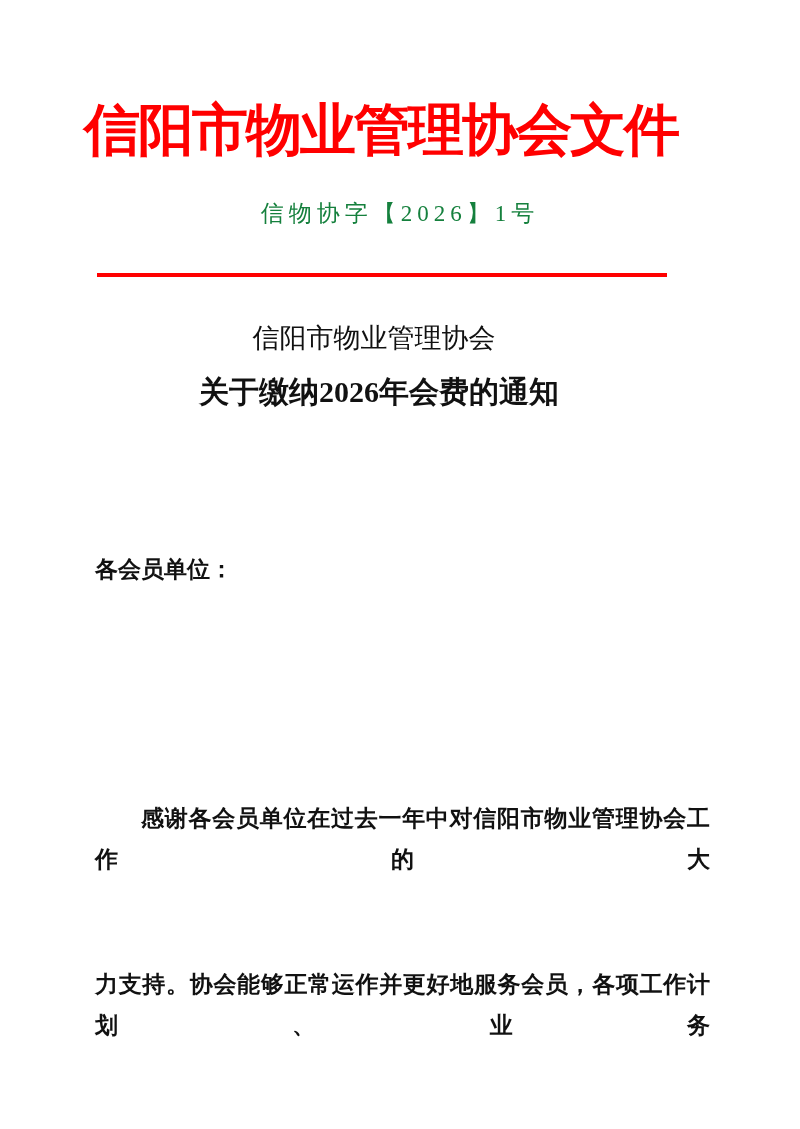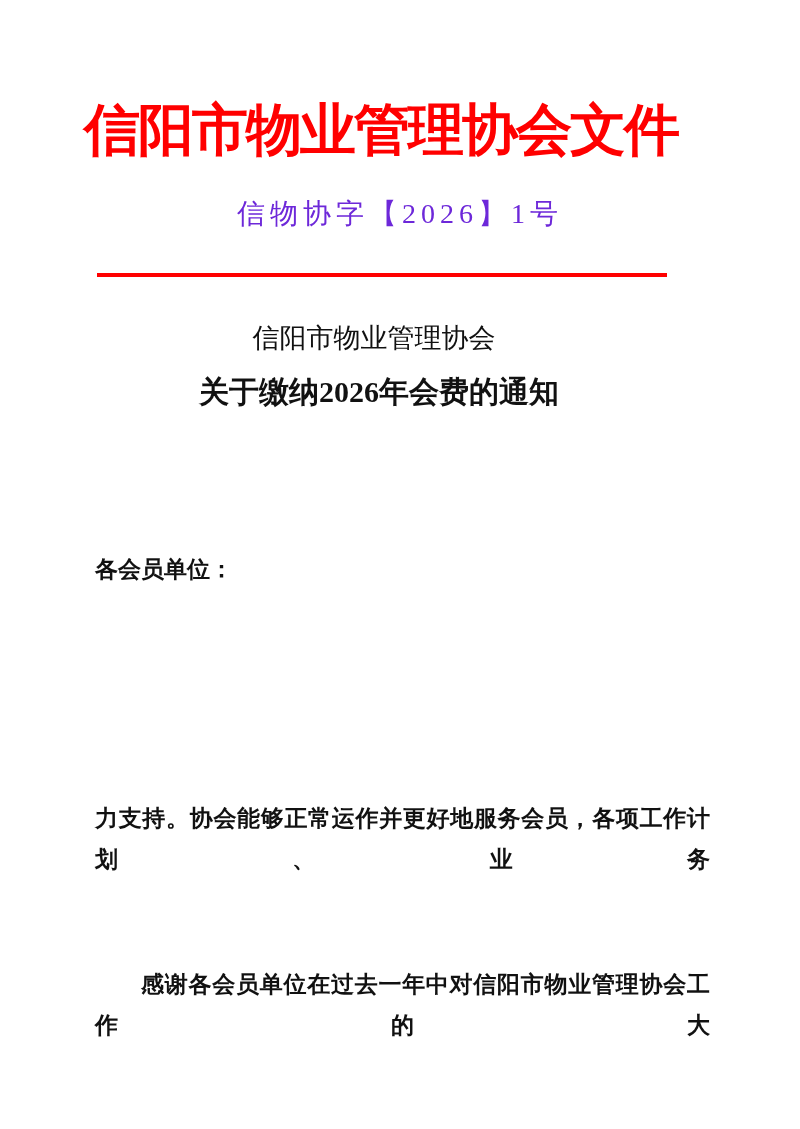--- a/index.html
+++ b/index.html
@@ -27,24 +27,24 @@
     color: #ff0000;
     white-space: nowrap;
   }
 
   .doc-number {
     position: absolute;
     top: 201px;
     left: 0;
     width: 800px;
     text-align: center;
-    font-size: 28px;
+    font-size: 23px;
     line-height: 26px;
     letter-spacing: 5px;
-    color: #6d28d9;
+    color: #15803d;
   }
 
   .red-rule {
     position: absolute;
     top: 273px;
     left: 97px;
     width: 570px;
     height: 4px;
     background: #ff0000;
   }
@@ -103,22 +103,22 @@
 
   <div class="title-org">信阳市物业管理协会</div>
 
   <div class="title-notice">关于缴纳2026年会费的通知</div>
 
   <div class="body-text">
 
     <span class="line">各会员单位：</span>
 
     <div>
+      <span class="line justify indent">感谢各会员单位在过去一年中对信阳市物业管理协会工作的大</span>
       <span class="line justify">力支持。协会能够正常运作并更好地服务会员，各项工作计划、业务</span>
-      <span class="line justify indent">感谢各会员单位在过去一年中对信阳市物业管理协会工作的大</span>
       
       
     </div>
 
     
 
     
 
     
 

